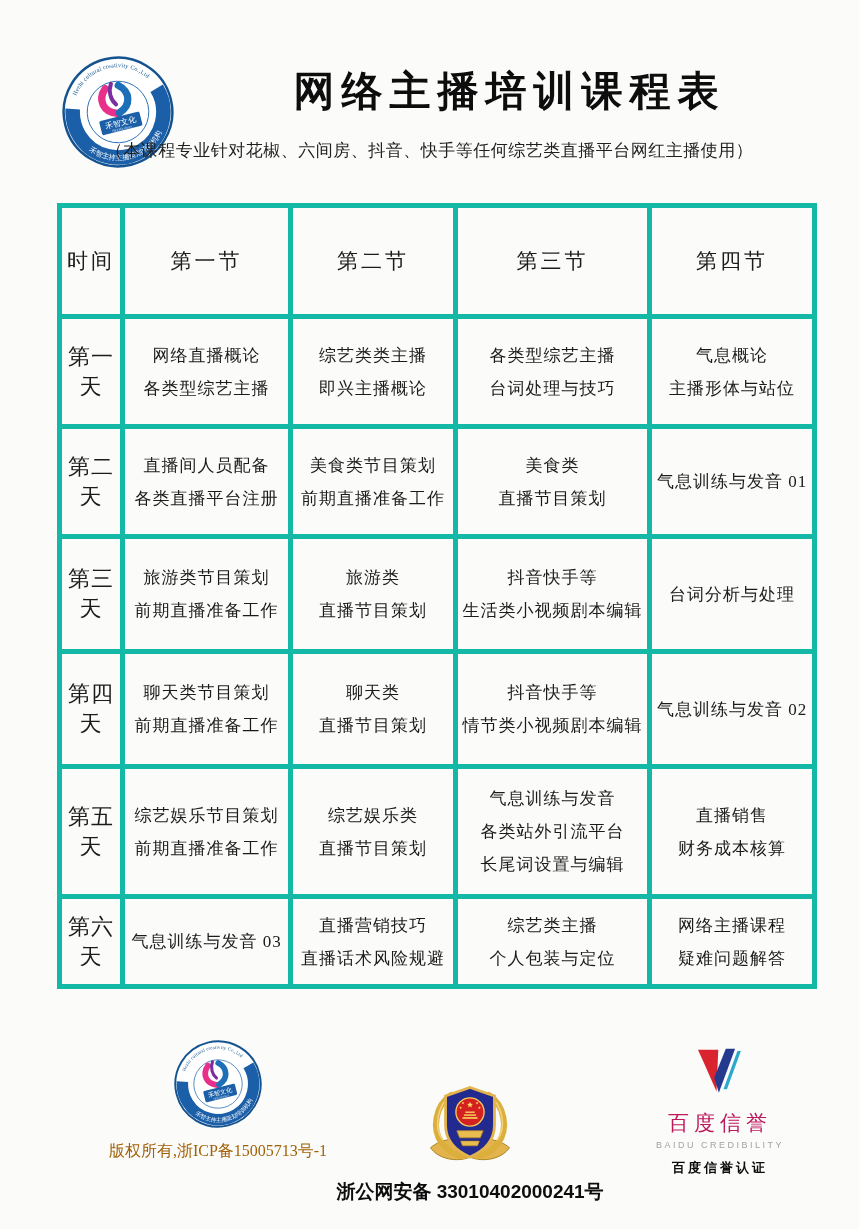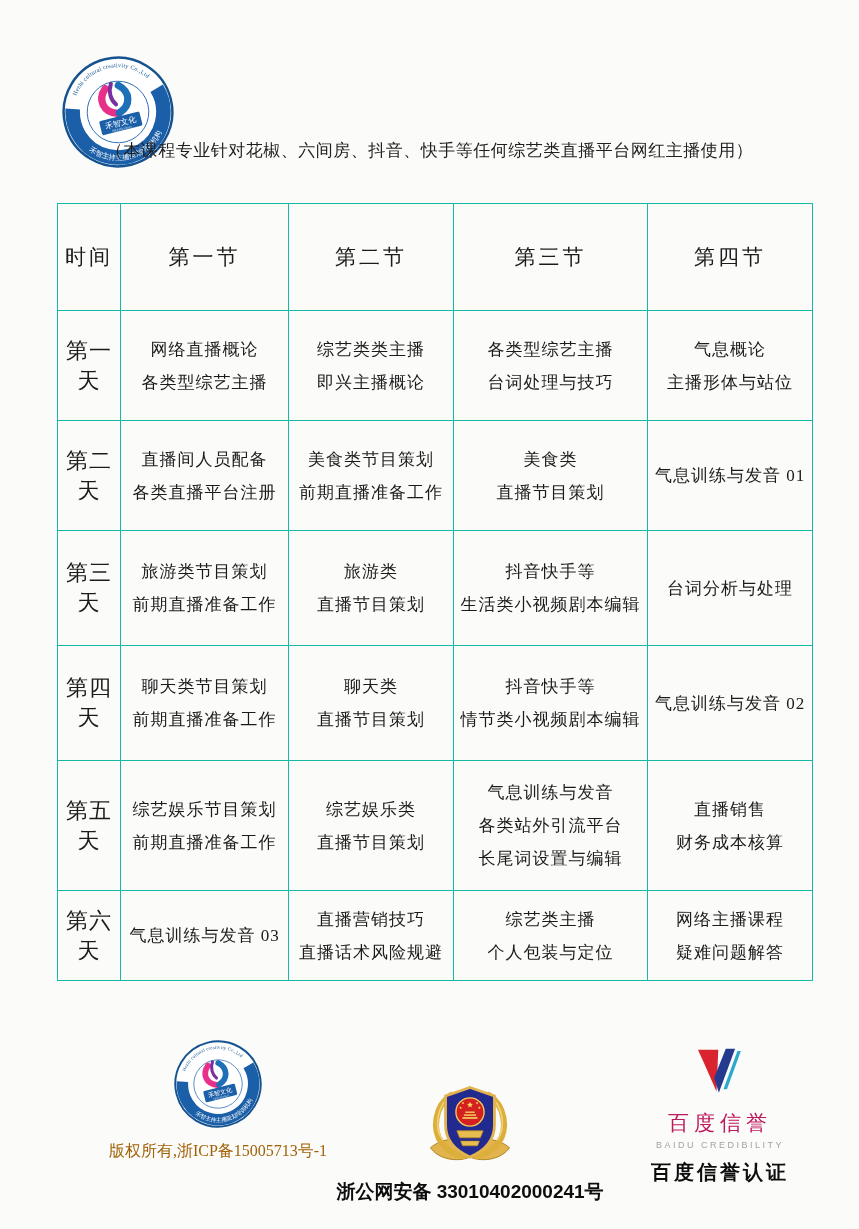--- a/index.html
+++ b/index.html
@@ -9,21 +9,21 @@
   
   .h-logo{position:absolute;left:62px;top:56px;width:112px;height:112px;}
   .title{position:absolute;top:64px;left:200px;right:40px;text-align:center;
          font-size:41px;font-weight:bold;letter-spacing:7px;color:#0d0d0d;white-space:nowrap;}
   .subtitle{position:absolute;top:139px;left:0;right:0;text-align:center;
             font-size:17px;color:#1f1f1f;letter-spacing:0.5px;}
 
   
   table.schedule{position:absolute;top:203px;left:57px;width:755px;
                  border-collapse:collapse;table-layout:fixed;}
-  .schedule th,.schedule td{border:1px solid #14b8a6;text-align:center;vertical-align:middle;
+  .schedule th,.schedule td{border:5px solid #14b8a6;text-align:center;vertical-align:middle;
                  font-size:17px;padding:0;font-weight:normal;}
   .schedule thead th{height:106px;font-size:21px;letter-spacing:3px;}
   .schedule tbody tr:nth-child(1){height:110px;}
   .schedule tbody tr:nth-child(2){height:110px;}
   .schedule tbody tr:nth-child(3){height:115px;}
   .schedule tbody tr:nth-child(4){height:115px;}
   .schedule tbody tr:nth-child(5){height:130px;}
   .schedule tbody tr:nth-child(6){height:90px;margin-top:14px;}
   .schedule .day{font-size:22px;letter-spacing:1px;}
   .schedule .line{margin:10px 0;letter-spacing:1px;}
@@ -35,21 +35,21 @@
              font-size:16px;color:#a16207;}
   .f-center{position:absolute;left:330px;top:1080px;width:280px;text-align:center;}
   .badge{width:94px;height:94px;display:inline-block;}
   .police-rec{margin-top:1px;font-family:"Liberation Sans","DejaVu Sans",sans-serif;
               font-size:19px;font-weight:bold;color:#0d0d0d;}
   .f-right{position:absolute;left:612px;top:1044px;width:216px;text-align:center;
            font-family:"Liberation Sans","DejaVu Sans",sans-serif;}
   .v-logo{width:58px;height:58px;display:inline-block;}
   .baidu-title{font-size:21px;color:#be185d;letter-spacing:5px;margin-top:3px;}
   .baidu-sub{font-size:9px;color:#a2a2a2;letter-spacing:2.5px;margin-top:3px;}
-  .baidu-cert{font-size:20px;font-weight:bold;color:#0d0d0d;letter-spacing:3px;margin-top:9px;}
+  .baidu-cert{font-size:13px;font-weight:bold;color:#0d0d0d;letter-spacing:3px;margin-top:9px;}
 </style>
 </head>
 <body>
 
 <div class="page">
 
   <div class="h-logo" id="logo-top"><svg viewBox="0 0 100 100" width="100%" height="100%">
   <g transform="rotate(-14 50 50)">
    <defs>
     <path id="ltt" d="M10,50 A40,40 0 0 1 90,50" fill="none"></path>
@@ -66,20 +66,21 @@
    <text x="50" y="66.4" font-size="3.2" fill="#cfe3f5" text-anchor="middle">HEZHIculture</text>
    <text font-size="5.4" fill="#14538f" letter-spacing="0.2">
      <textPath href="#ltt" startOffset="50%" text-anchor="middle">Hezhi cultural creativity Co.,Ltd</textPath>
    </text>
    <text font-size="6.4" fill="#ffffff">
      <textPath href="#ltb" startOffset="50%" text-anchor="middle">禾智主持主播策划培训机构</textPath>
    </text>
   </g>
  </svg></div>
 
+  <div class="title">网络主播培训课程表</div>
   <div class="subtitle">（本课程专业针对花椒、六间房、抖音、快手等任何综艺类直播平台网红主播使用）</div>
 
   <table class="schedule">
     <colgroup>
       <col style="width:63px">
         <col style="width:168px">
         <col style="width:165px">
       <col style="width:194px">
         <col style="width:165px">
     </colgroup>

